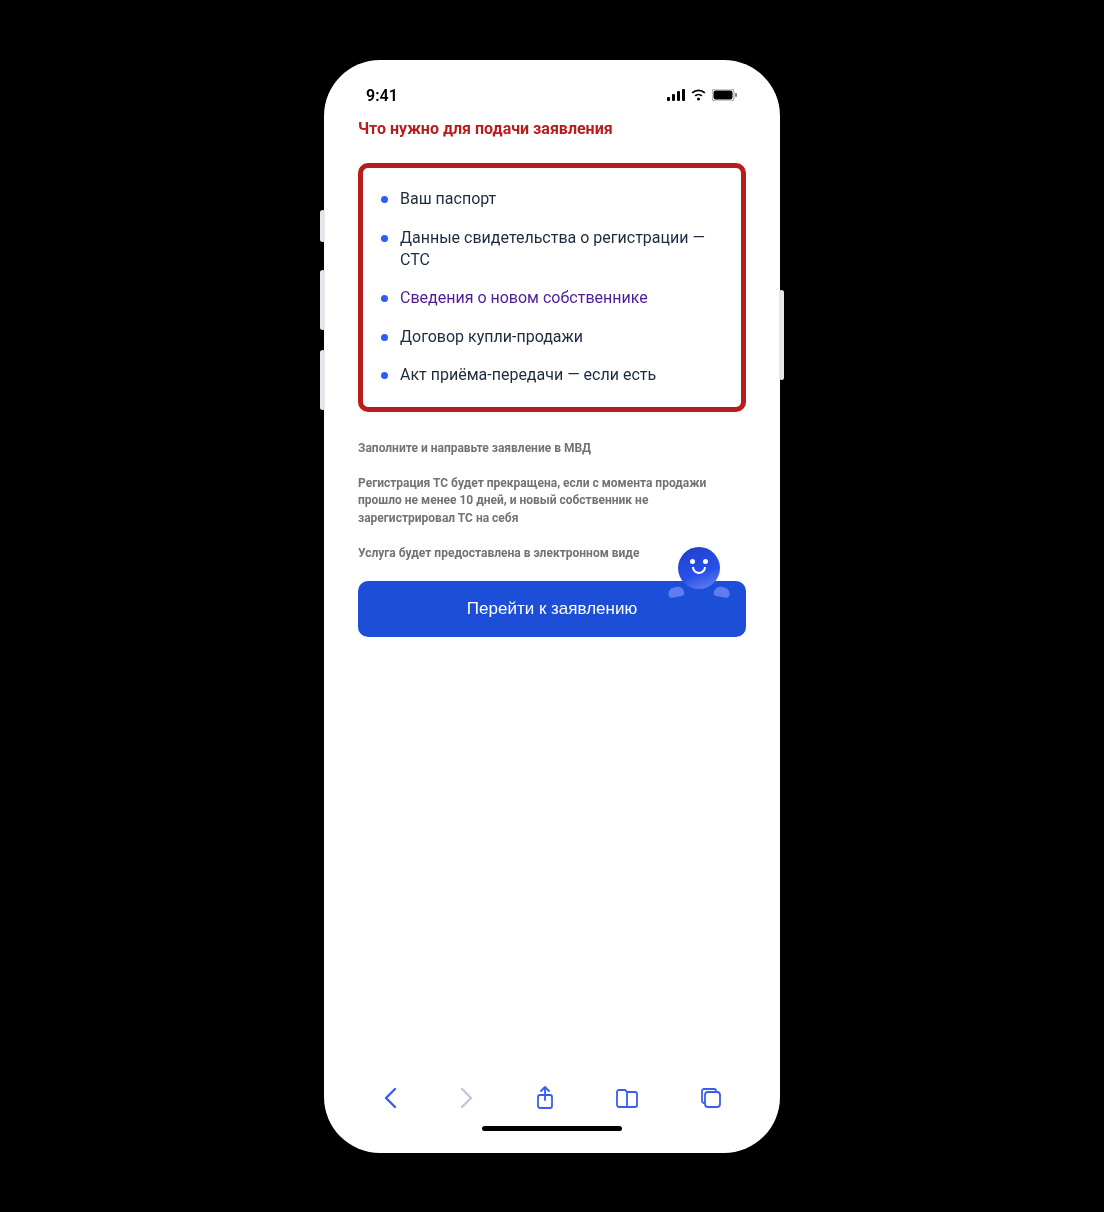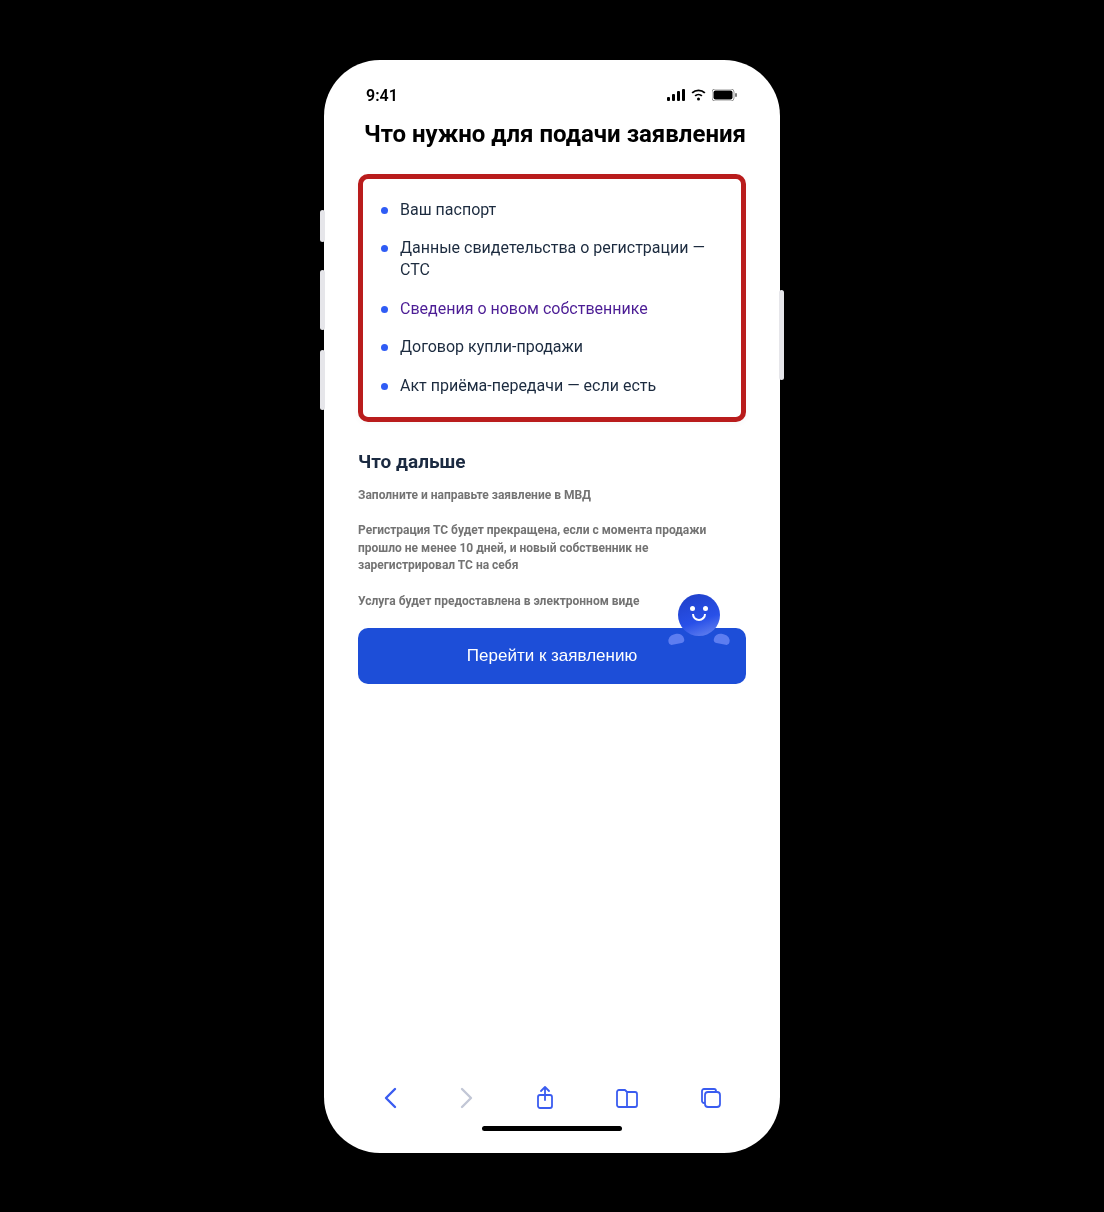--- a/index.html
+++ b/index.html
@@ -61,26 +61,25 @@
       color: #000;
     }
     .status-right { display: flex; align-items: center; gap: 5px; }
     .content {
       flex: 1;
       overflow-y: auto;
       padding: 10px 20px 0;
       color: #1c2b3f;
     }
     .title {
-      font-size: 24px;
+      font-size: 16px;
       font-weight: 700;
       line-height: 1.3;
-      color: #000000;
+      color: #b91c1c;
       margin-bottom: 24px;
-      text-align: right;
     }
     .card {
       background: #fff;
       border: 5px solid #b91c1c;
       border-radius: 10px;
       padding: 20px 18px;
       margin-bottom: 28px;
       box-shadow: 0 2px 6px rgba(0,0,0,0.03);
     }
     .card ul { list-style: none; }
@@ -236,21 +235,20 @@
             <span class="bullet"></span>
             <span>Договор купли-продажи</span>
           </li>
           <li>
             <span class="bullet"></span>
             <span>Акт приёма-передачи — если есть</span>
           </li>
         </ul>
       </div>
 
-      <h2 class="subheading">Что дальше</h2>
       <p class="para">Заполните и направьте заявление в МВД</p>
       <p class="para">Регистрация ТС будет прекращена, если с момента продажи прошло не менее 10 дней, и новый собственник не зарегистрировал ТС на себя</p>
       <p class="para">Услуга будет предоставлена в электронном виде</p>
 
       <div class="cta-wrap">
         <div class="bot">
           <div class="bot-body">
             <div class="bot-eye l"></div>
             <div class="bot-eye r"></div>
             <div class="bot-smile"></div>

